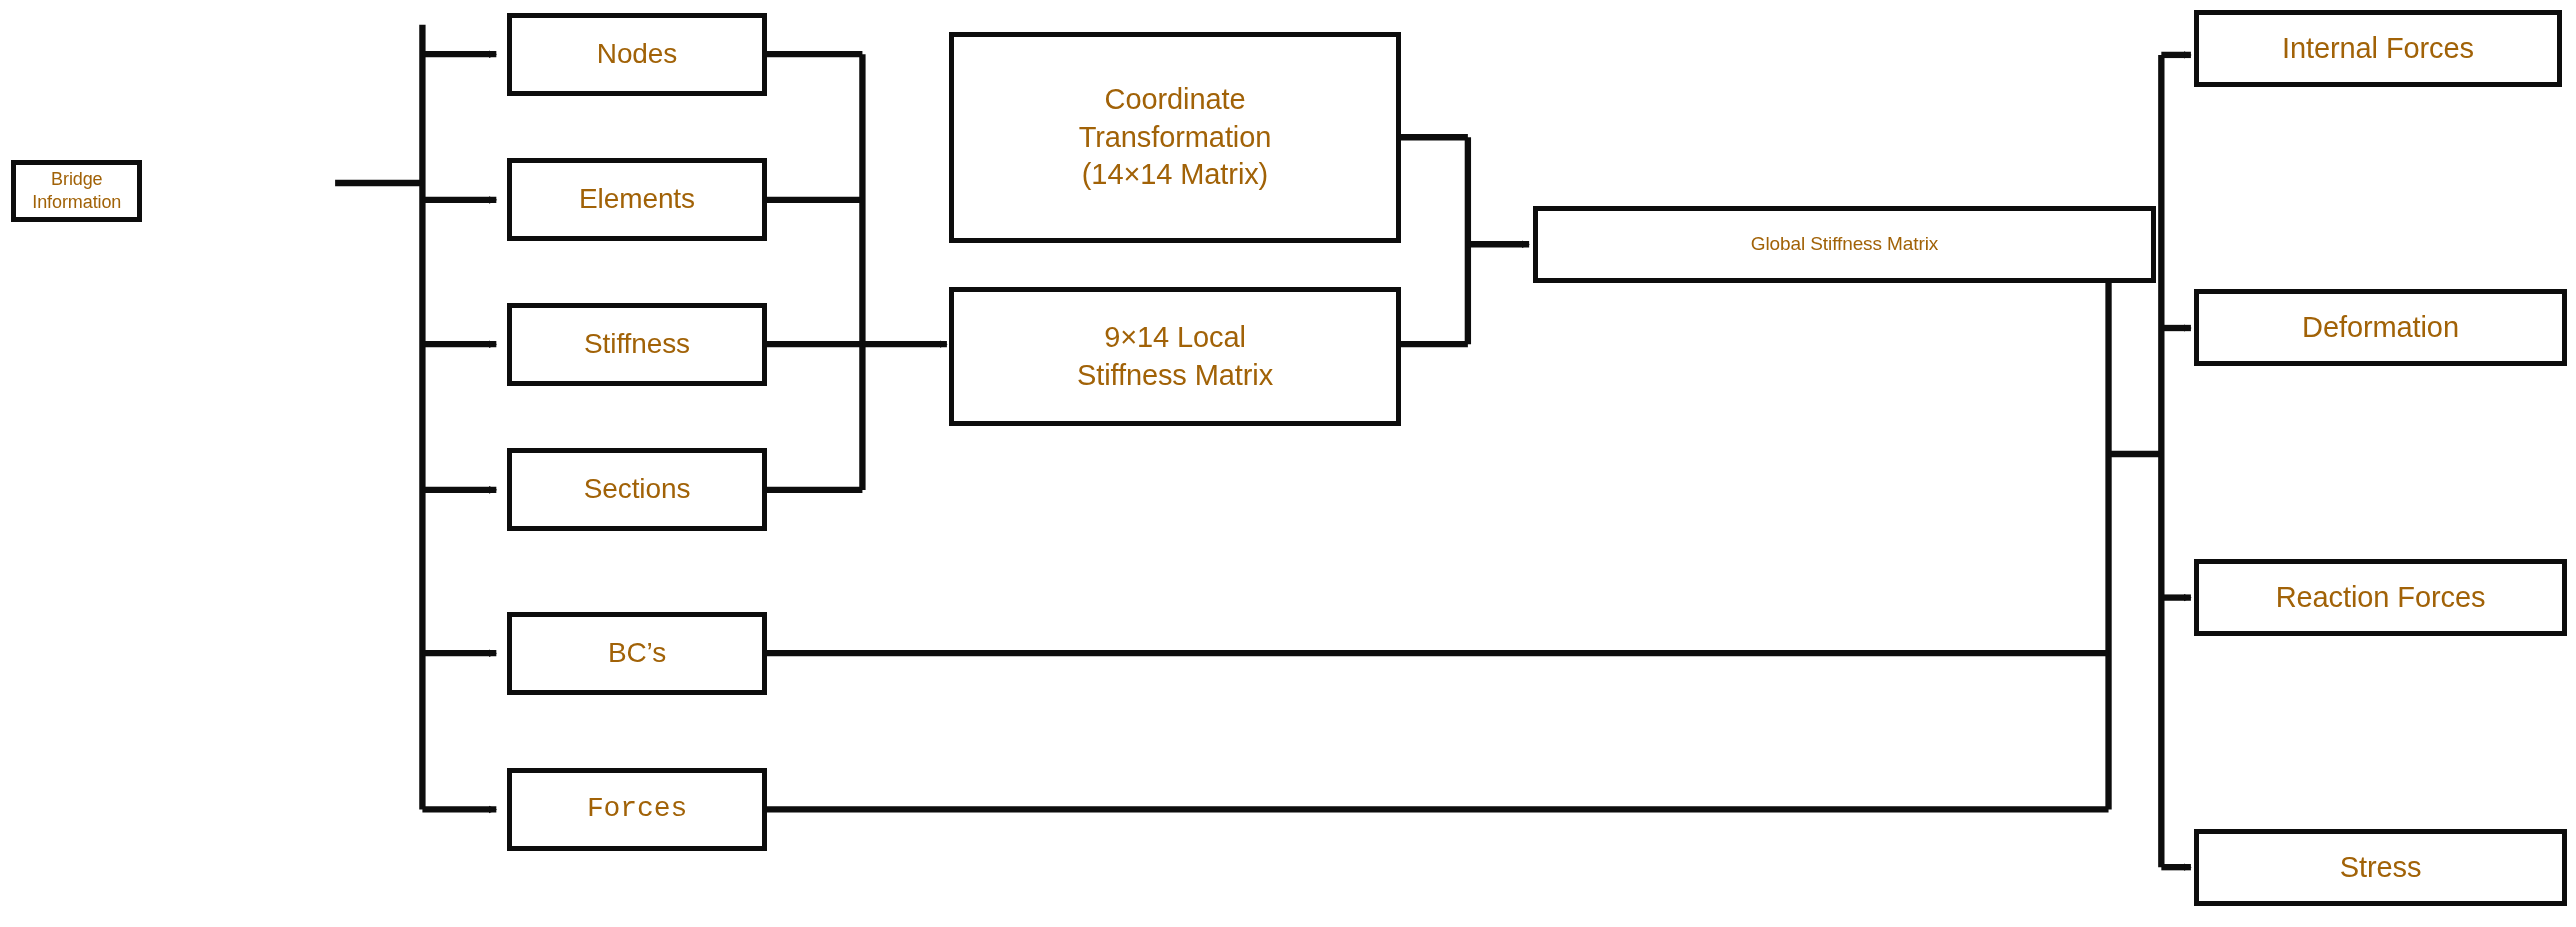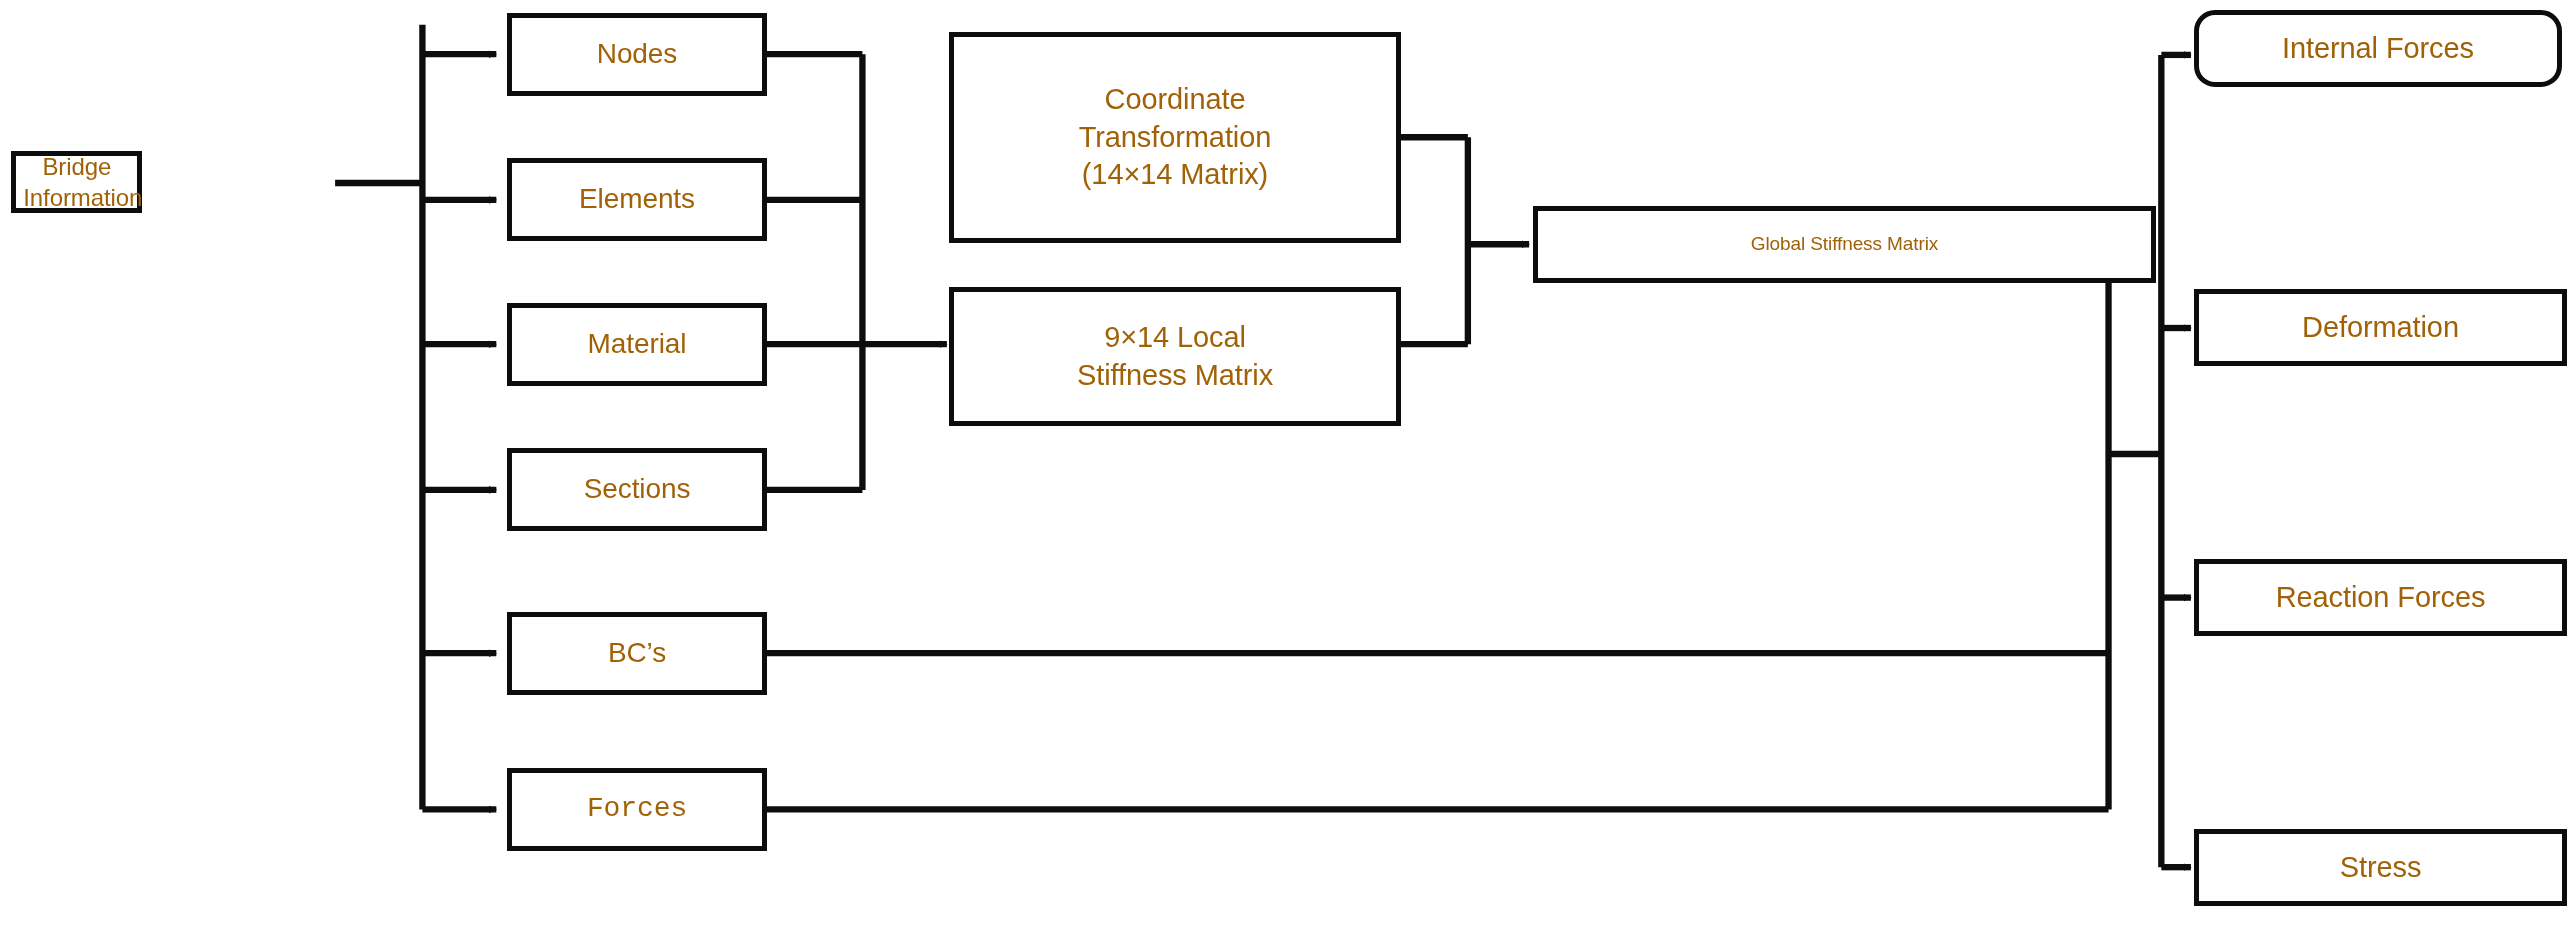--- a/index.html
+++ b/index.html
@@ -93,35 +93,35 @@
       <path d="M 2995 645 L 3070 645"></path>
       <path d="M 3070 78 L 3070 1232"></path>
 
       <path d="M 3070 78   L 3112 78" marker-end="url(#arw)"></path>
       <path d="M 3070 466  L 3112 466" marker-end="url(#arw)"></path>
       <path d="M 3070 849  L 3112 849" marker-end="url(#arw)"></path>
       <path d="M 3070 1232 L 3112 1232" marker-end="url(#arw)"></path>
     </g>
   </svg>
 
-  <div class="node" style="left:11.3px; top:151px; width:131px; height:62px; font-size:24px;">
+  <div class="node" style="left:11.3px; top:160px; width:131px; height:62px; font-size:18px;">
     <span class="lbl">Bridge
 Information</span>
   </div>
 
   <div class="node" style="left:507px; top:12.7px; width:260px; height:83px; font-size:28px;">
     <span class="lbl">Nodes</span>
   </div>
 
   <div class="node" style="left:507px; top:158px; width:260px; height:83px; font-size:28px;">
     <span class="lbl">Elements</span>
   </div>
 
   <div class="node" style="left:507px; top:303px; width:260px; height:83px; font-size:28px;">
-    <span class="lbl">Material</span>
+    <span class="lbl">Stiffness</span>
   </div>
 
   <div class="node" style="left:507px; top:448px; width:260px; height:83px; font-size:28px;">
     <span class="lbl">Sections</span>
   </div>
 
   <div class="node" style="left:507px; top:612px; width:260px; height:83px; font-size:28px;">
     <span class="lbl">BC’s</span>
   </div>
 
@@ -137,21 +137,21 @@
 
   <div class="node" style="left:949px; top:287px; width:452px; height:139px; font-size:29px;">
     <span class="lbl">9×14 Local
 Stiffness Matrix</span>
   </div>
 
   <div class="node" style="left:1533px; top:206px; width:623px; height:77px; font-size:19px;">
     <span class="lbl">Global Stiffness Matrix</span>
   </div>
 
-  <div class="node" style="left:2194px; top:10px; width:368px; height:77px; font-size:29px;border-radius:21px;">
+  <div class="node" style="left:2194px; top:10px; width:368px; height:77px; font-size:29px;">
     <span class="lbl">Internal Forces</span>
   </div>
 
   <div class="node" style="left:2194px; top:289px; width:373px; height:77px; font-size:29px;">
     <span class="lbl">Deformation</span>
   </div>
 
   <div class="node" style="left:2194px; top:559px; width:373px; height:77px; font-size:29px;">
     <span class="lbl">Reaction Forces</span>
   </div>

